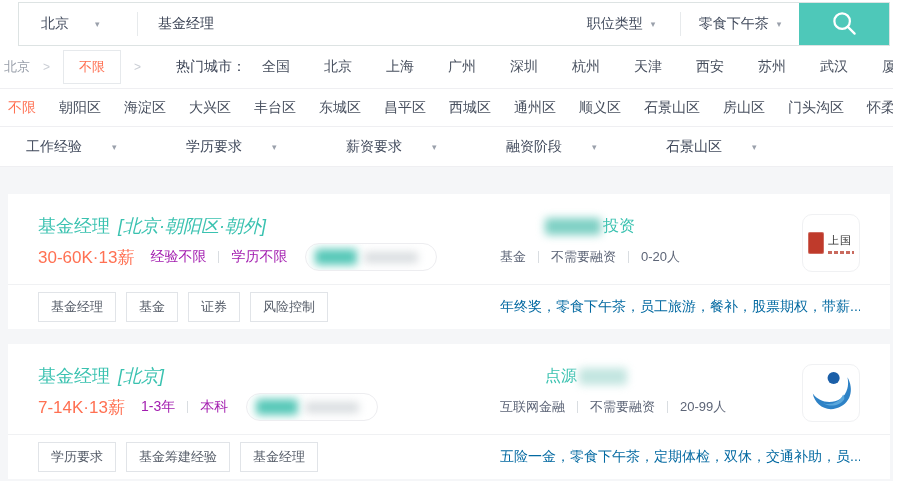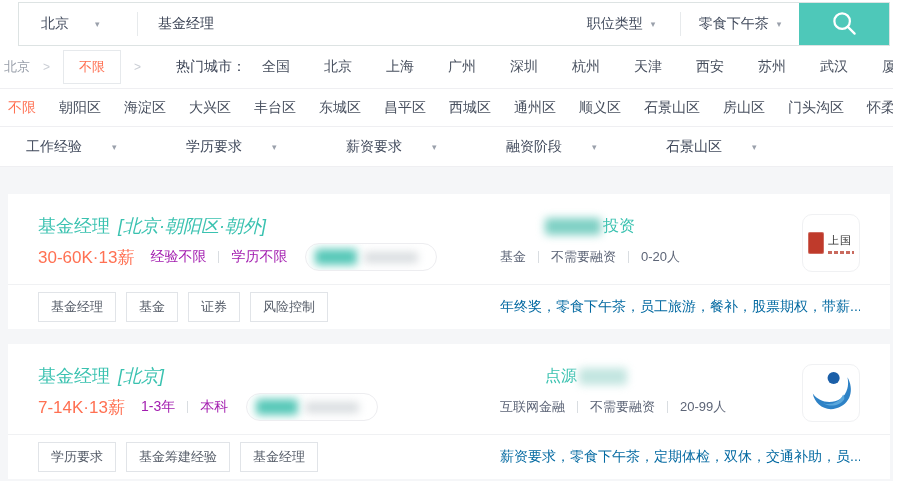--- a/index.html
+++ b/index.html
@@ -268,17 +268,17 @@
           </svg>
         </span>
       </div>
     </div>
     <div class="card-foot">
       <div class="tags">
         <span class="tag">学历要求</span>
         <span class="tag">基金筹建经验</span>
         <span class="tag">基金经理</span>
       </div>
-      <div class="benefits">薪资要求，零食下午茶，定期体检，双休，交通补助，员...</div>
+      <div class="benefits">五险一金，零食下午茶，定期体检，双休，交通补助，员...</div>
     </div>
   </div>
 
 </div>
 
 </body></html>

